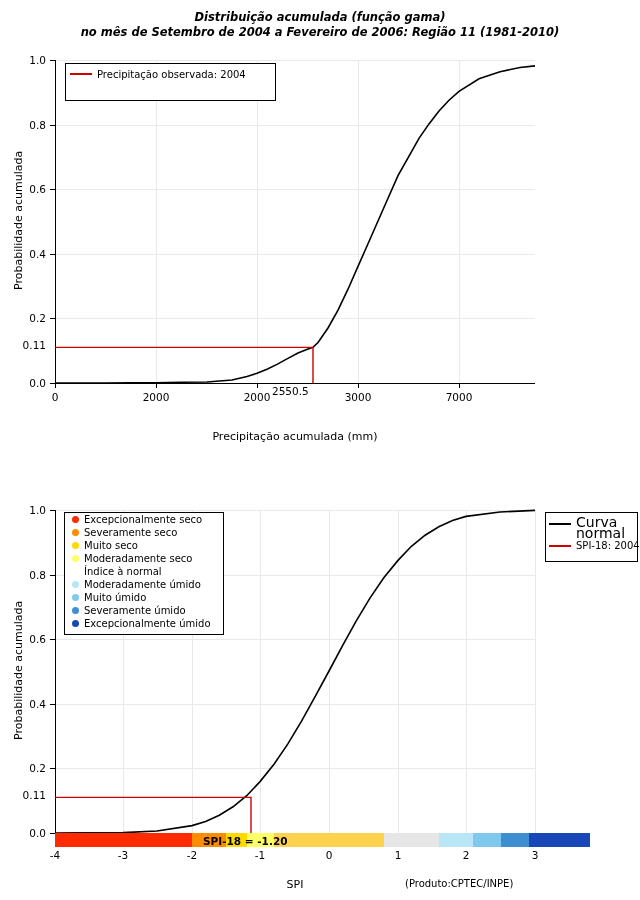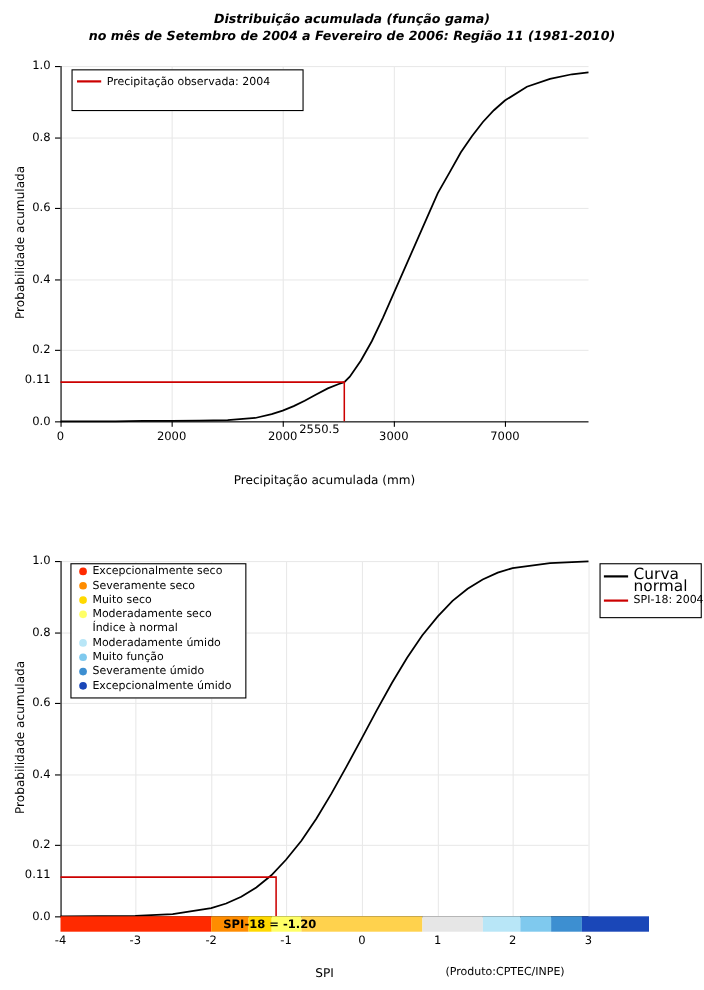--- a/index.html
+++ b/index.html
@@ -313,21 +313,21 @@
       <div class="legend-row">
         <span class="legend-dot" style="background:#ffffff;"></span>
         <span class="legend-label">Índice à normal</span>
       </div>
       <div class="legend-row">
         <span class="legend-dot" style="background:#b8e6f7;"></span>
         <span class="legend-label">Moderadamente úmido</span>
       </div>
       <div class="legend-row">
         <span class="legend-dot" style="background:#7fc9ee;"></span>
-        <span class="legend-label">Muito função</span>
+        <span class="legend-label">Muito úmido</span>
       </div>
       <div class="legend-row">
         <span class="legend-dot" style="background:#3d8fd1;"></span>
         <span class="legend-label">Severamente úmido</span>
       </div>
       <div class="legend-row">
         <span class="legend-dot" style="background:#1a47b8;"></span>
         <span class="legend-label">Excepcionalmente úmido</span>
       </div>
     </div>

